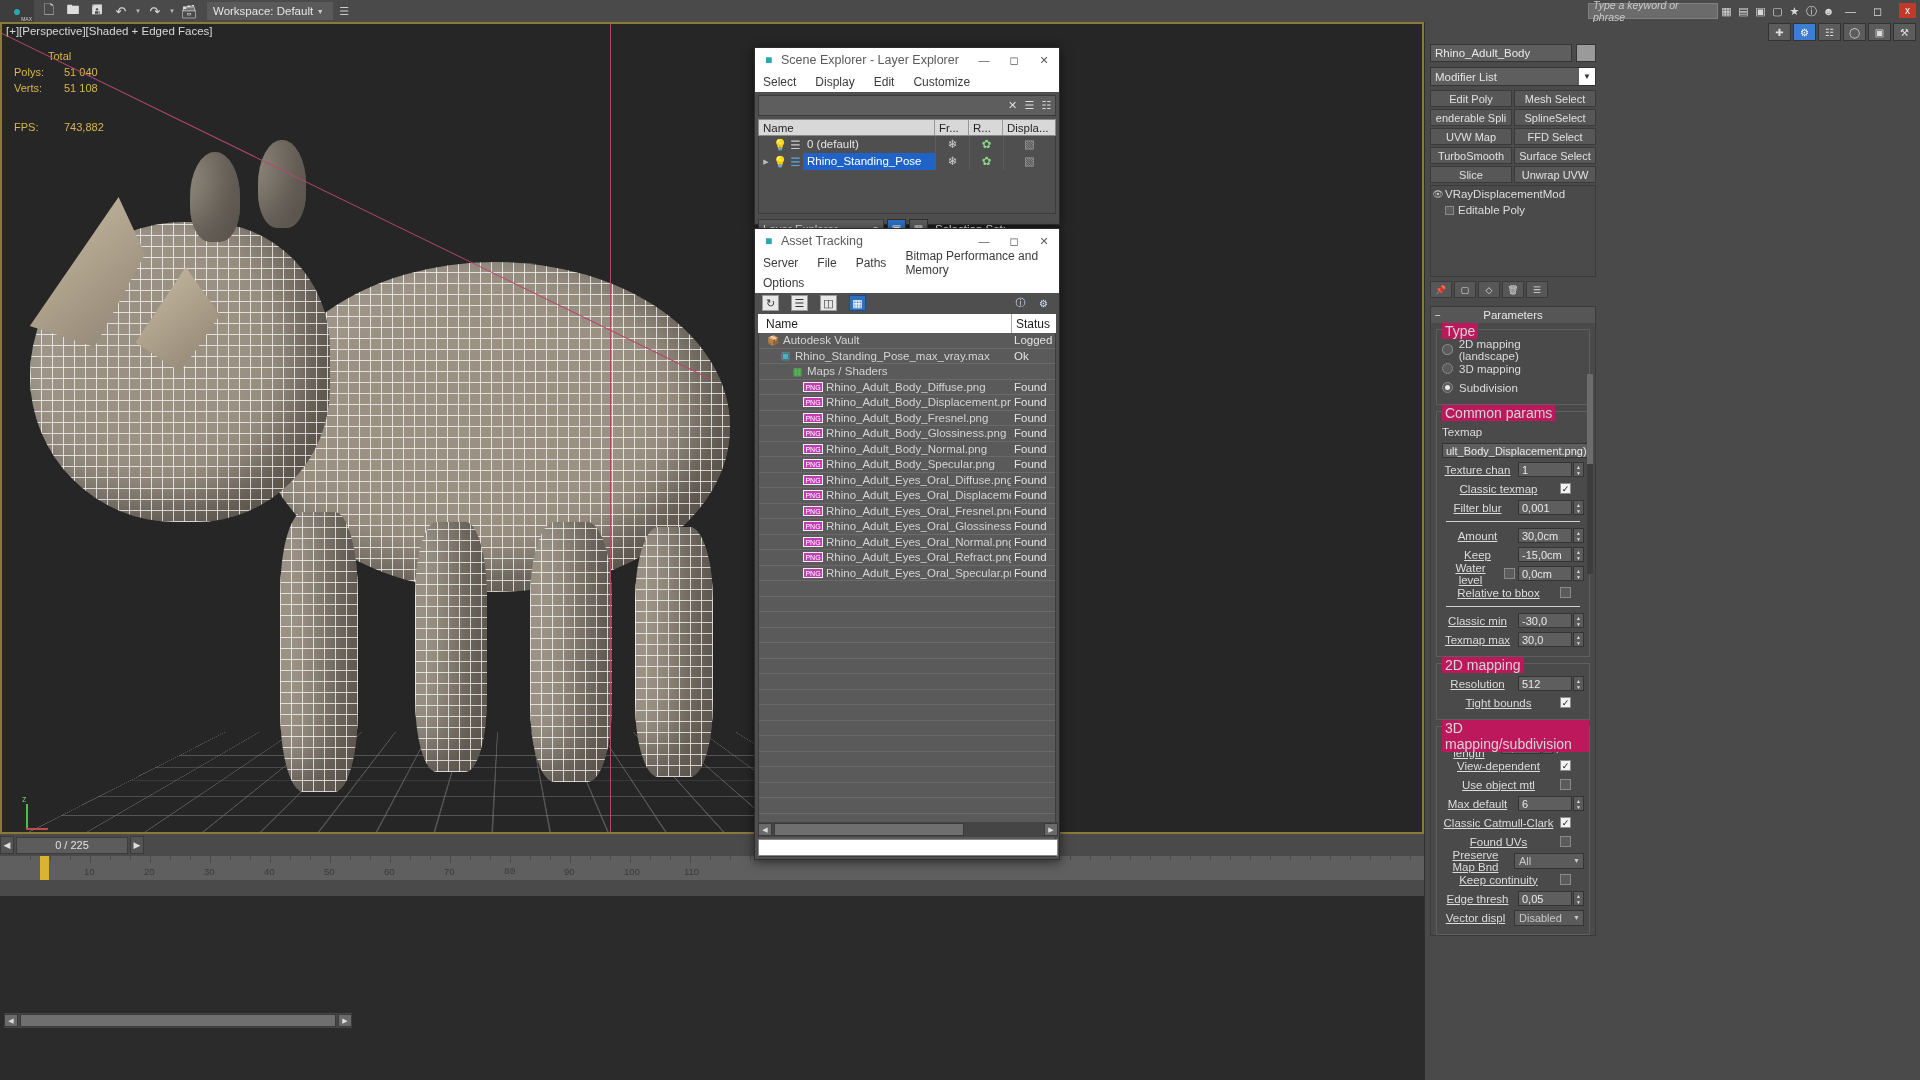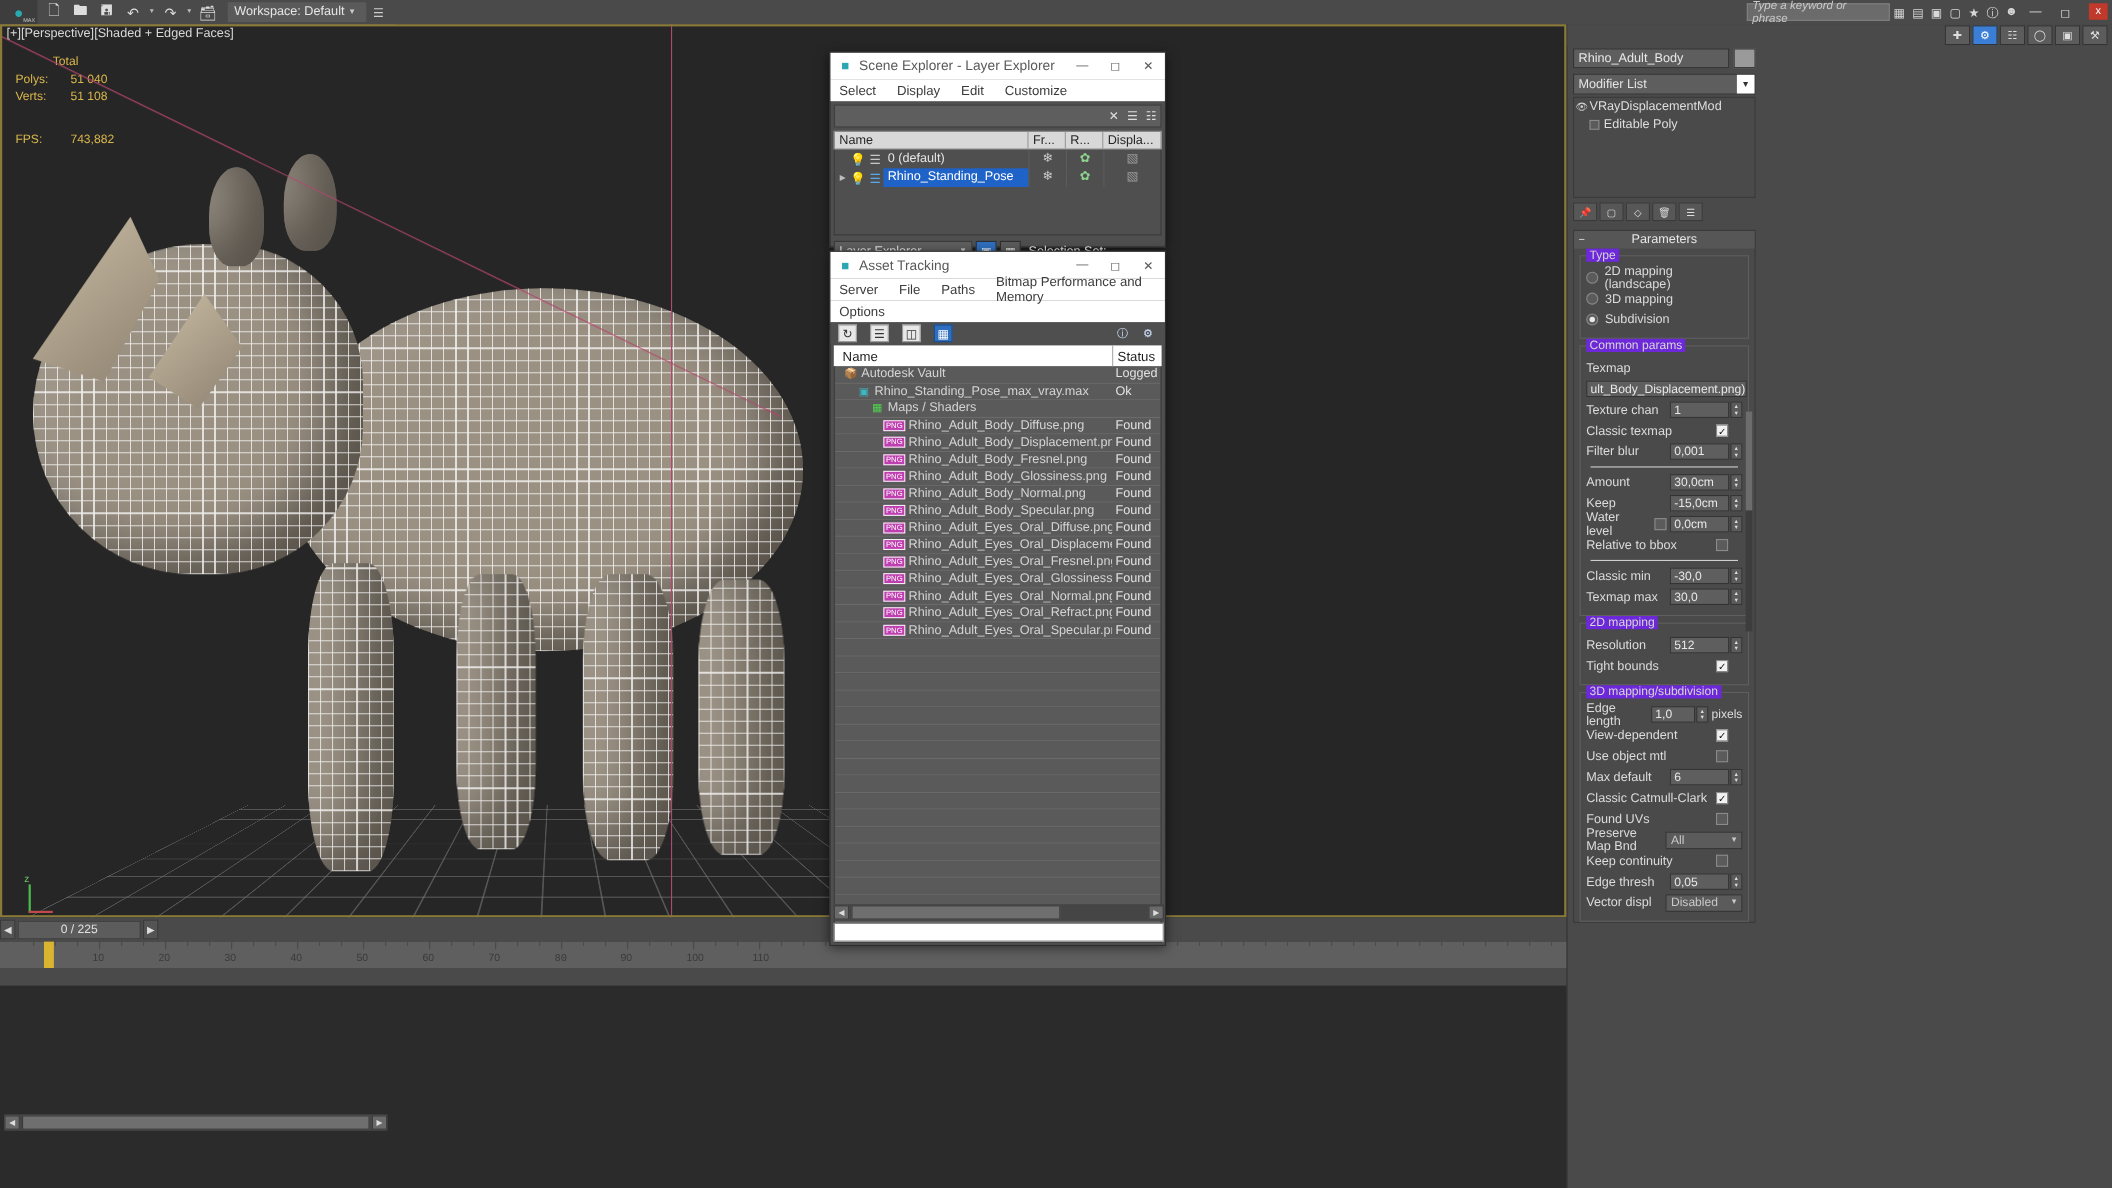--- a/index.html
+++ b/index.html
@@ -211,24 +211,24 @@
   .mstack-box { margin-top:2px; height:92px; border:1px solid #3a3a3a; background:#4a4a4a; }
   .ms-tools { display:flex; gap:2px; margin-top:4px; }
   .ms-tools .t { width:22px; height:17px; background:#575757; border:1px solid #3a3a3a;
     display:flex; align-items:center; justify-content:center; font-size:9px; color:#ddd; }
 
   .rollup { margin-top:8px; border:1px solid #3a3a3a; background:#4a4a4a; }
   .ru-hd { height:16px; background:#565656; display:flex; align-items:center;
     justify-content:center; font-size:11.5px; color:#e6e6e6; position:relative; }
   .ru-hd .mi { position:absolute; left:4px; font-size:10px; }
   .grp { margin:6px 5px 0 5px; border:1px solid #5e5e5e; padding:11px 5px 6px 5px; position:relative; }
-  .grp > .lg { position:absolute; top:-7px; left:5px; background:#6d28d9; padding:0 3px;
-    font-size:11px; color:#d6d6d6; }
+  .grp > .lg { position:absolute; top:-7px; left:5px; background:#be185d; padding:0 3px;
+    font-size:14px; color:#d6d6d6; }
   .prow { display:flex; align-items:center; height:17px; margin-bottom:2px; font-size:11.5px; color:#dcdcdc; }
-  .prow .lbl { flex:1; text-align:left; padding-right:5px; }
+  .prow .lbl { flex:1; text-align:center; padding-right:5px;text-decoration:underline; }
   .prow .lblL { padding-right:5px; }
   .fld { width:54px; height:15px; background:#5e5e5e; border:1px solid #343434;
     font-size:11px; color:#e8e8e8; padding-left:3px; display:flex; align-items:center; }
   .fld.wide { width:150px; }
   .spin { width:11px; height:15px; background:#5b5b5b; border:1px solid #343434;
     display:flex; flex-direction:column; align-items:center; justify-content:center;
     font-size:5px; color:#ddd; line-height:6px; margin-left:1px; }
   .cbx { width:11px; height:11px; border:1px solid #8a8a8a; background:#f2f2f2;
     display:flex; align-items:center; justify-content:center; color:#111; font-size:9px; }
   .cbx.off { background:#5b5b5b; }
@@ -813,20 +813,32 @@
 
     <div class="cp">
       <div class="cp-name">
         <div class="f">Rhino_Adult_Body</div>
         <div class="sw"></div>
       </div>
       <div class="cp-modlist">
         <span>Modifier List</span>
         <span class="ar">▼</span>
       </div>
+      <div class="mgrid" id="mod-buttons">
+          <div class="mbtn">Edit Poly</div>
+          <div class="mbtn">Mesh Select</div>
+          <div class="mbtn">enderable Spli</div>
+          <div class="mbtn">SplineSelect</div>
+          <div class="mbtn">UVW Map</div>
+          <div class="mbtn">FFD Select</div>
+          <div class="mbtn">TurboSmooth</div>
+          <div class="mbtn">Surface Select</div>
+          <div class="mbtn">Slice</div>
+          <div class="mbtn">Unwrap UVW</div>
+        </div>
 
       <div class="mstack-box">
         <div id="mstack-rows">
             <div class="ms-row">
               <span class="eye">👁</span>
               <span>VRayDisplacementMod</span>
             </div>
             <div class="ms-row">
               <span class="eye"></span>
               <span class="bx"></span>

